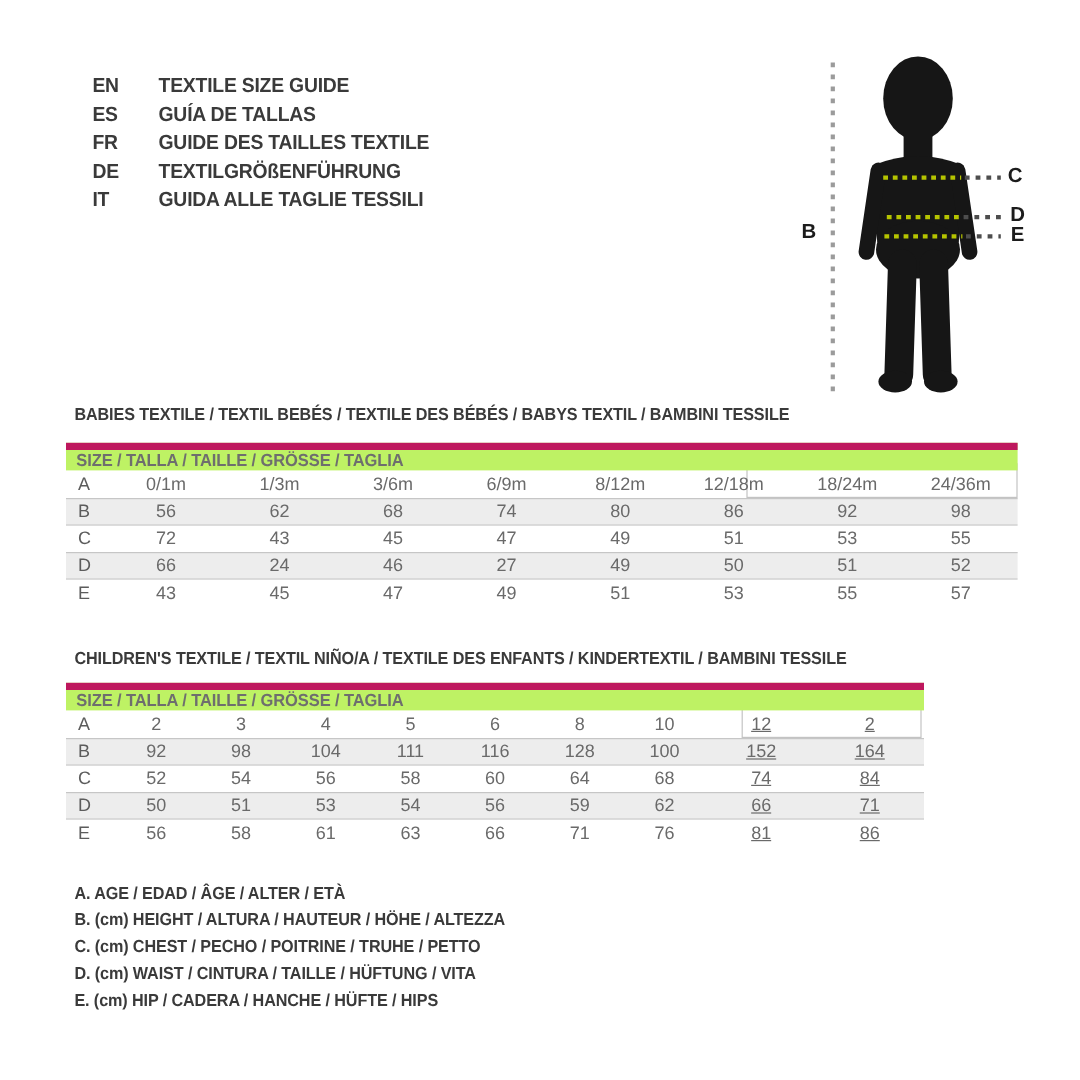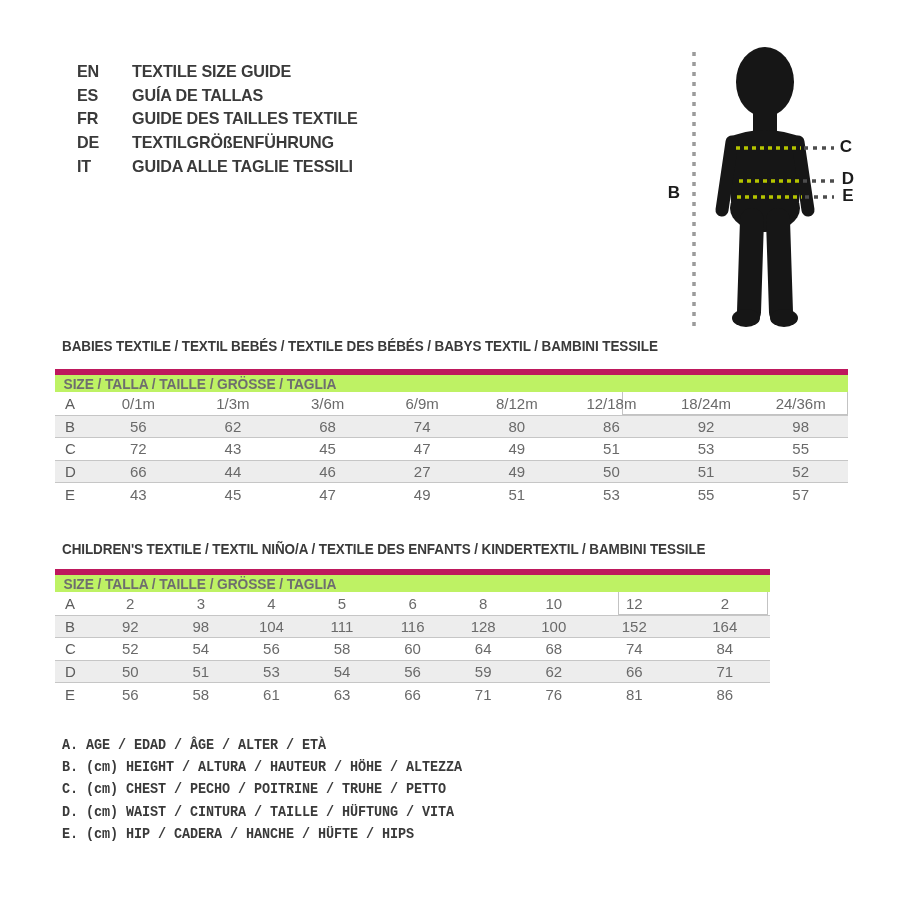--- a/index.html
+++ b/index.html
@@ -53,29 +53,29 @@
   .t-row.striped{background:#ededed;}
   .t-label{
     position:relative;flex:0 0 26px;padding-left:10px;
     font-size:15px;color:#5c5c5c;
   }
   .t-table-1 .t-label{flex-basis:30px;}
   .t-cell{
     position:relative;flex:1;text-align:center;
     font-size:15px;color:#6a6a6a;white-space:nowrap;
   }
-  .t-table-1 .t-cell.wide{flex:0 0 90.5px;}
+  .t-table-1 .t-cell.wide{flex:0 0 90.5px;text-decoration:underline;}
   
   .hl-box{
     position:absolute;background:#ffffff;border:1px solid #c3c3c3;box-sizing:border-box;
   }
   .hl-box-0{left:622px;top:386px;width:226px;height:29px;}
   .hl-box-1{left:618px;top:586px;width:150px;height:29px;}
   
-  .legend{position:absolute;left:62px;top:734px;font-family:Liberation Mono, monospace;}
+  .legend{position:absolute;left:62px;top:734px;}
   .legend-row{
     height:22.2px;display:flex;align-items:center;
     font-size:14.5px;font-weight:bold;color:#3a3a3a;white-space:nowrap;
     letter-spacing:-0.1px;transform:scaleX(0.93);transform-origin:left center;
   }
 </style>
 </head>
 <body>
 
 <div class="page">
@@ -171,21 +171,21 @@
           <span class="t-cell">45</span>
           <span class="t-cell">47</span>
           <span class="t-cell">49</span>
           <span class="t-cell">51</span>
           <span class="t-cell">53</span>
           <span class="t-cell">55</span>
         </div>
         <div class="t-row striped">
           <span class="t-label">D</span>
           <span class="t-cell">66</span>
-          <span class="t-cell">44</span>
+          <span class="t-cell">24</span>
           <span class="t-cell">46</span>
           <span class="t-cell">27</span>
           <span class="t-cell">49</span>
           <span class="t-cell">50</span>
           <span class="t-cell">51</span>
           <span class="t-cell">52</span>
         </div>
         <div class="t-row">
           <span class="t-label">E</span>
           <span class="t-cell">43</span>

